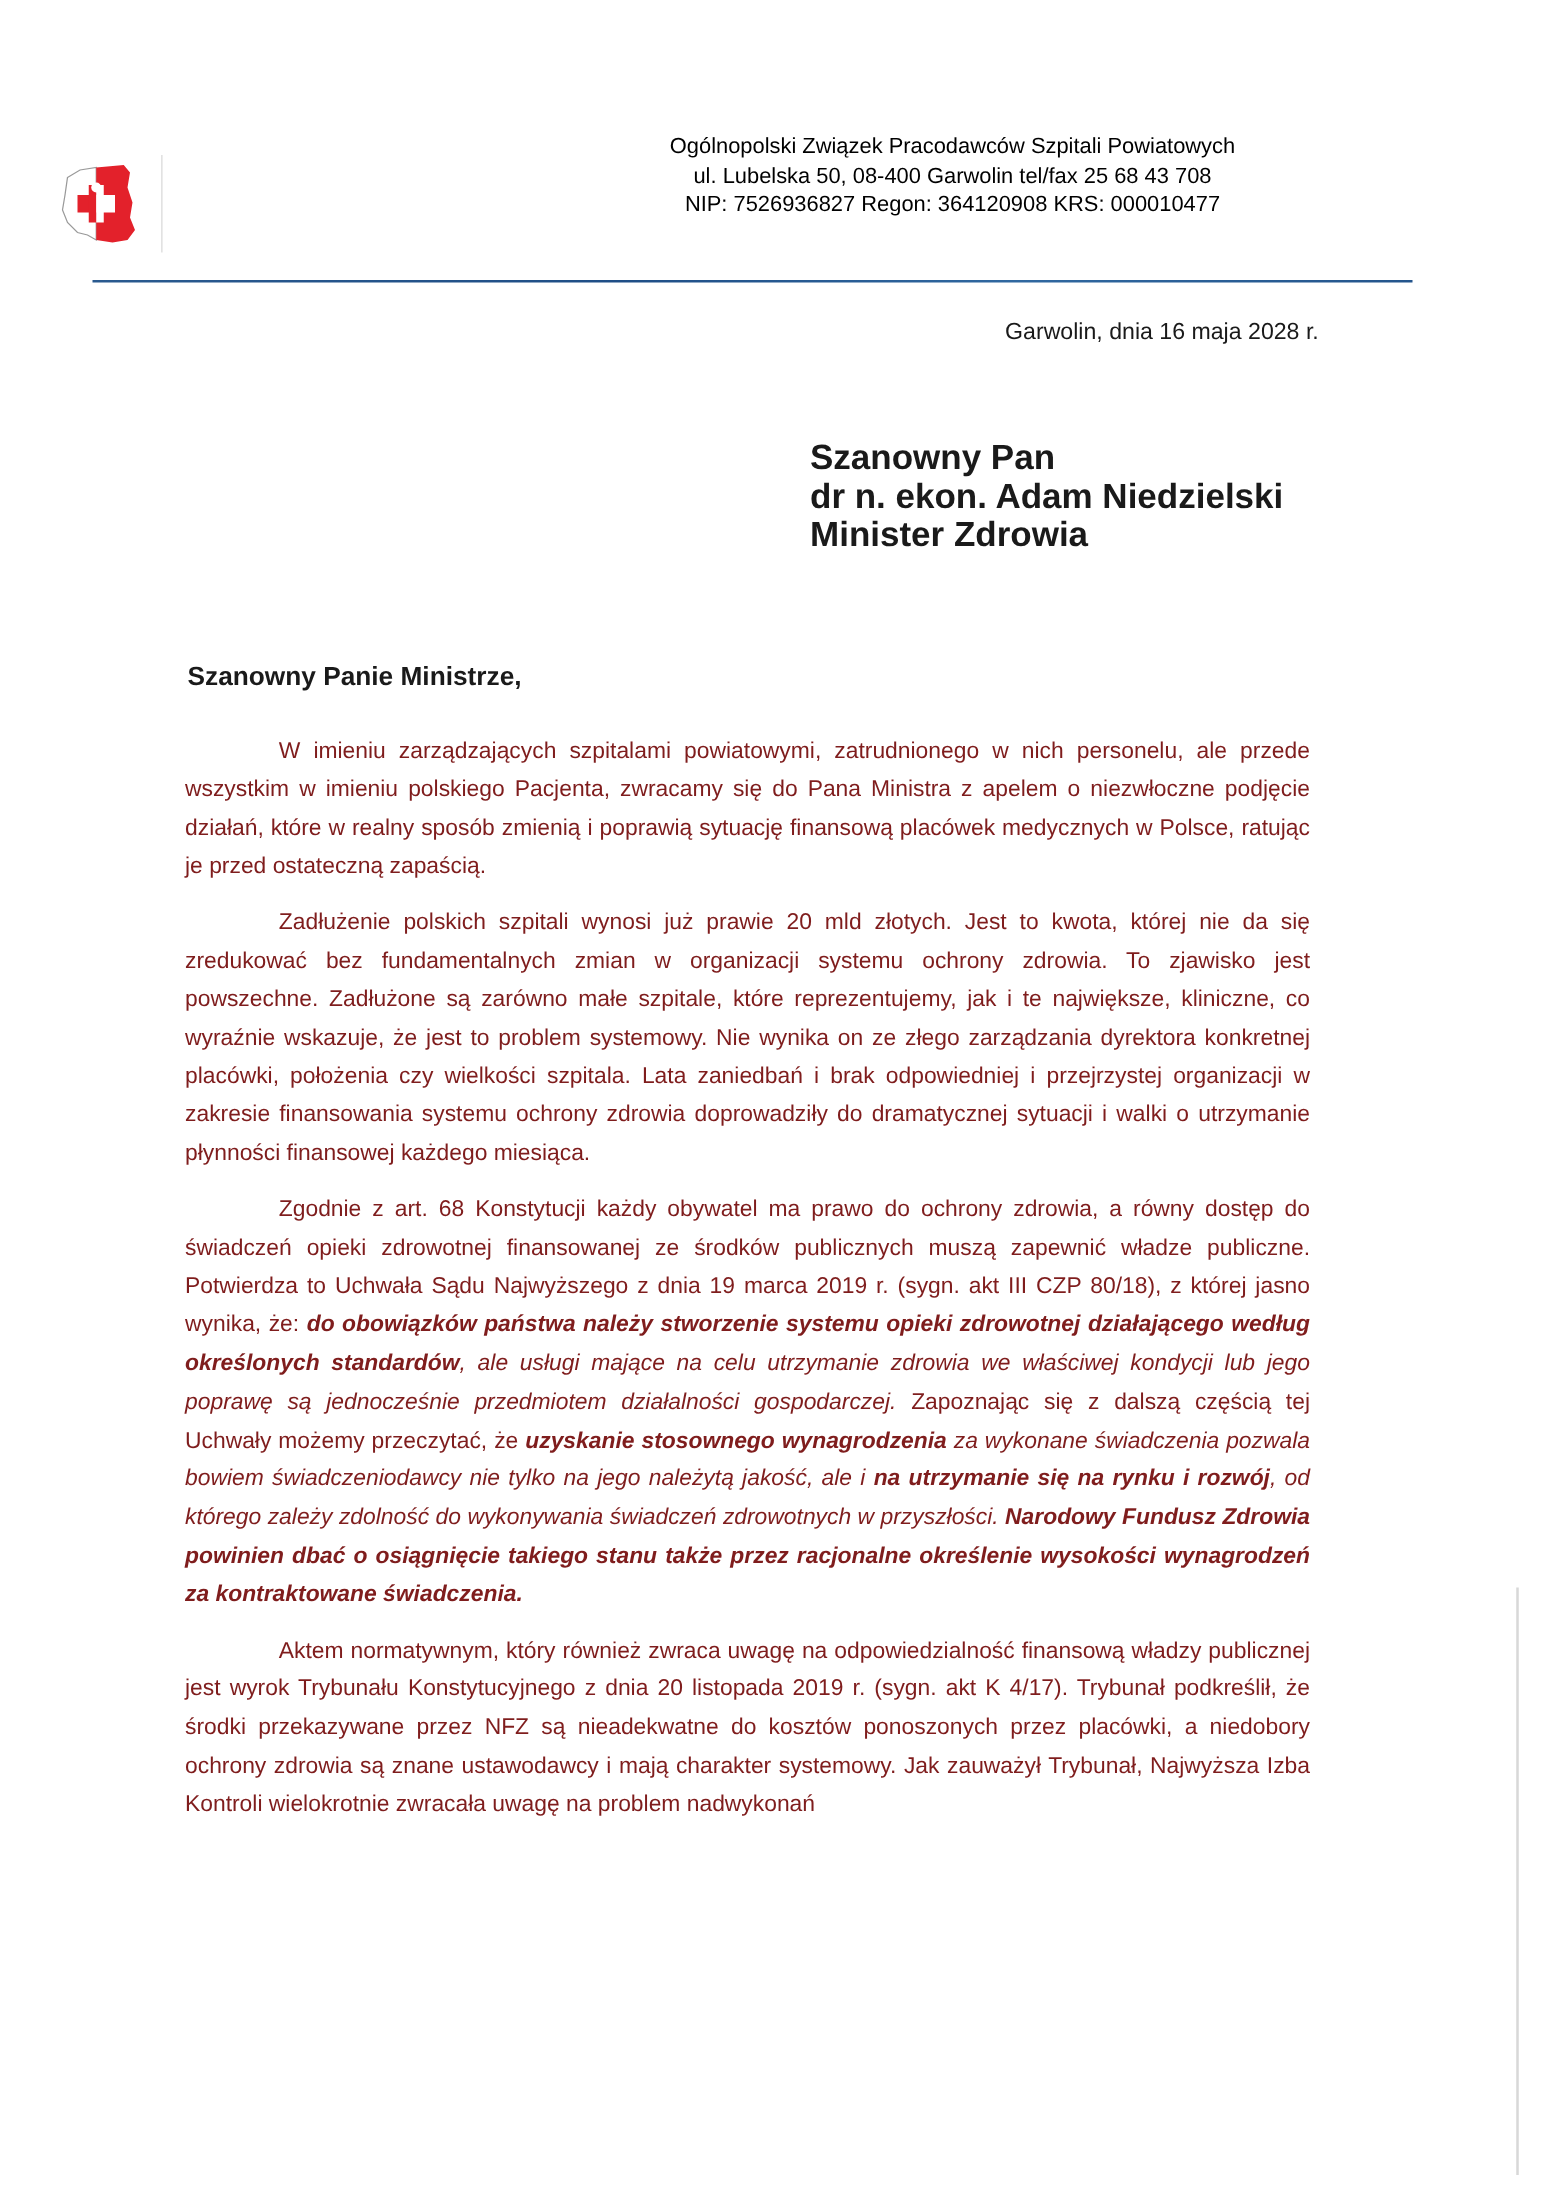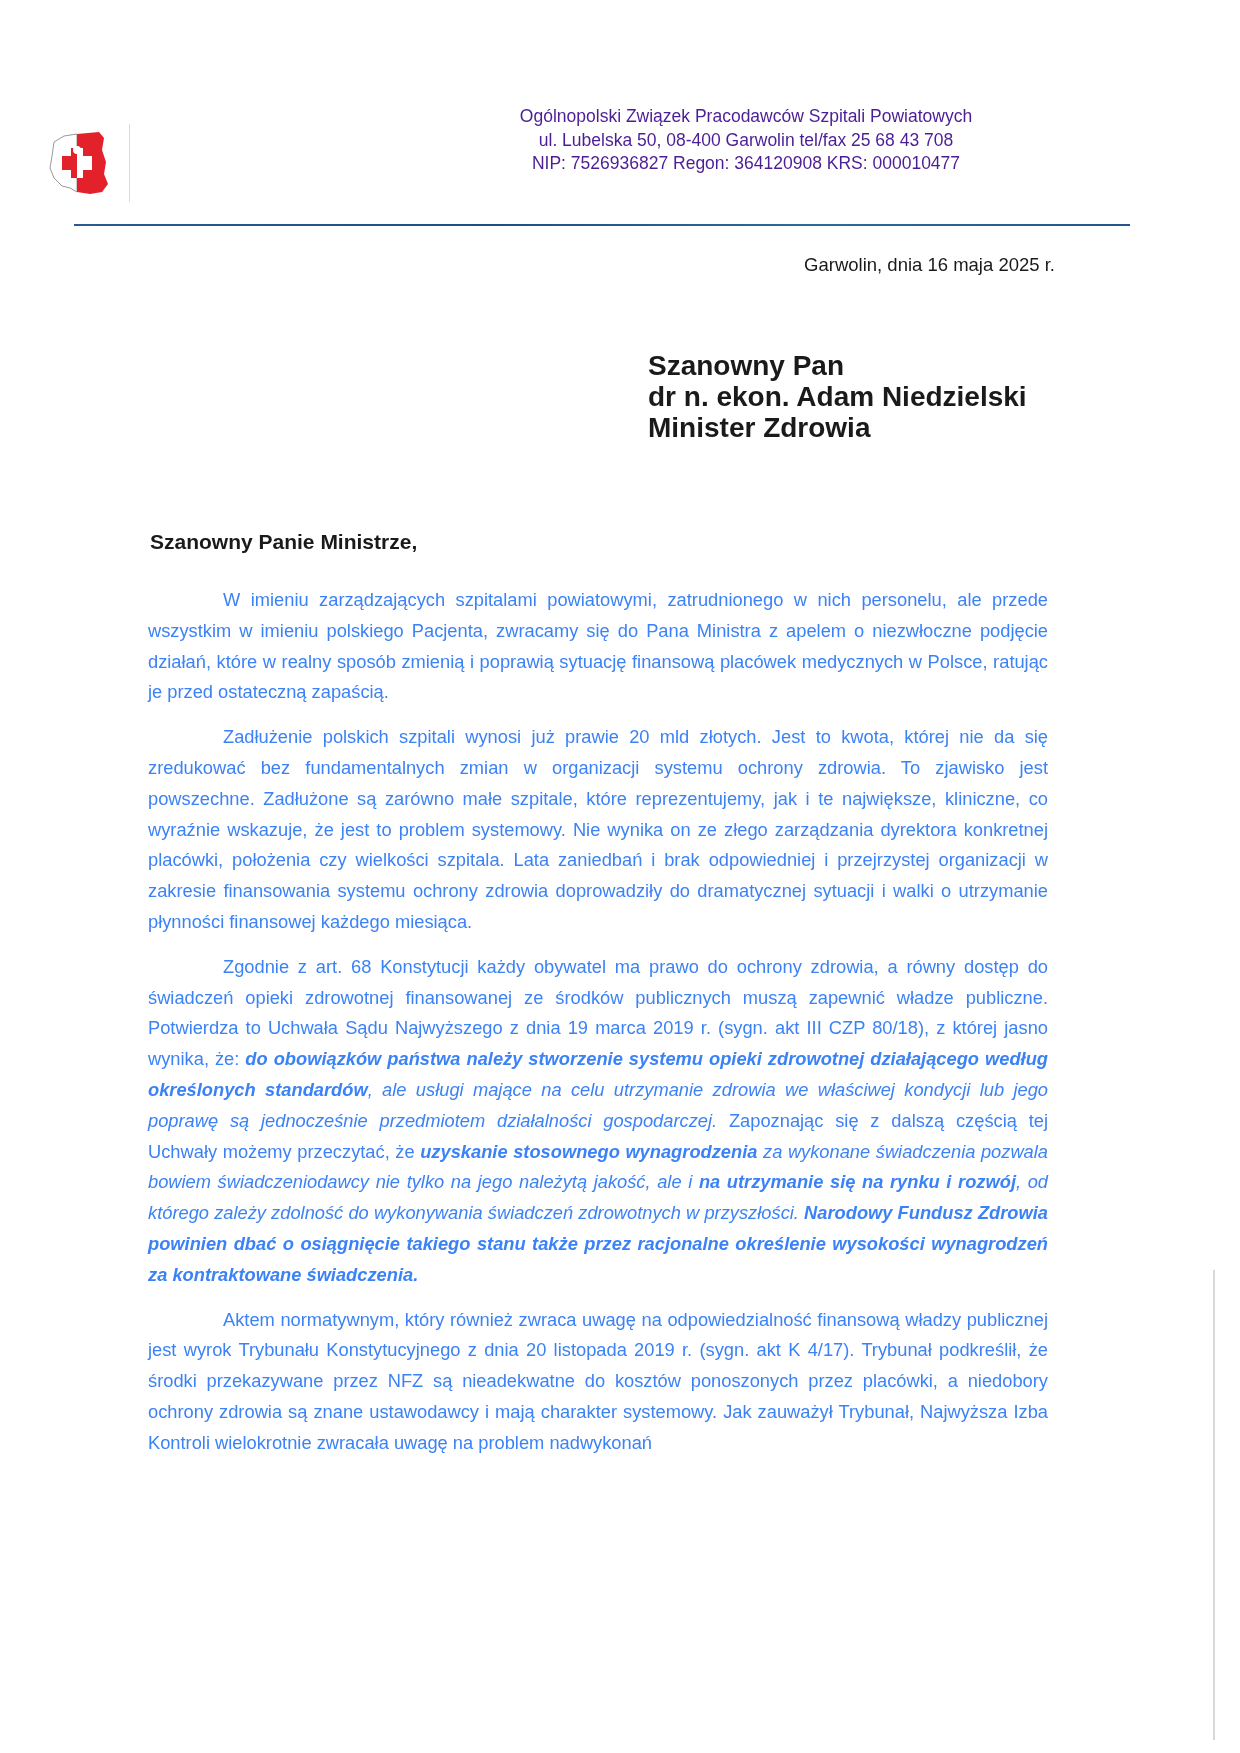--- a/index.html
+++ b/index.html
@@ -4,36 +4,36 @@
   <style>
     html, body { margin: 0; padding: 0; background: #ffffff; }
     body { width: 1240px; height: 1753px; position: relative; overflow: hidden; font-family: "Liberation Sans", "DejaVu Sans", sans-serif; color: #1a1a1a; }
     .page { position: absolute; left: 0; top: 0; width: 1240px; height: 1753px; background: #fff; }
 
     
     .logo { position: absolute; left: 44px; top: 128px; width: 74px; height: 70px; }
     .logo-divider { position: absolute; left: 129px; top: 124px; width: 1px; height: 78px; background: #d9d9d9; }
     .org-name { position: absolute; left: 140px; top: 136px; font-family: "Liberation Serif", "DejaVu Serif", serif; font-size: 15.5px; letter-spacing: 0.6px; line-height: 18px; color: #3a3a3a; text-transform: uppercase; }
     .org-name div { white-space: nowrap; }
-    .contact { position: absolute; left: 496px; top: 105px; width: 500px; text-align: center; color: #4c1d95; font-size: 17.5px; line-height: 23.5px; }
+    .contact { position: absolute; left: 512px; top: 105px; width: 500px; text-align: center; color: #000000; font-size: 17.5px; line-height: 23.5px; }
     .contact div { white-space: nowrap; }
     .header-rule { position: absolute; left: 74px; top: 224px; width: 1056px; height: 2px; background: linear-gradient(90deg, #2a5a8f, #1f4e86 40%, #3068a0 70%, #24558c); }
 
     
     .date { position: absolute; right: 185px; top: 254px; font-size: 18.5px; color: #1a1a1a; white-space: nowrap; }
 
     
     .recipient { position: absolute; left: 648px; top: 350px; font-weight: bold; font-size: 28px; line-height: 31px; color: #1a1a1a; }
     .recipient div { white-space: nowrap; }
 
     
     .salutation { position: absolute; left: 150px; top: 530px; font-weight: bold; font-size: 21px; color: #1a1a1a; white-space: nowrap; }
 
     
-    .body-text { position: absolute; left: 148px; top: 585px; width: 900px; font-size: 18.3px; line-height: 30.8px; color: #3b82f6; text-align: justify; }
+    .body-text { position: absolute; left: 148px; top: 585px; width: 900px; font-size: 18.3px; line-height: 30.8px; color: #7f1d1d; text-align: justify; }
     .body-text p { margin: 0 0 14px 0; text-indent: 75px; }
     .i { font-style: italic; }
     .bi { font-weight: bold; font-style: italic; }
 
     
     .scan-edge { position: absolute; left: 1213px; top: 1270px; width: 2px; height: 470px; background: #d8d8d8; }
   </style>
 </head>
 <body>
 
@@ -54,21 +54,21 @@
 
 
   <div class="contact">
     <div>Ogólnopolski Związek Pracodawców Szpitali Powiatowych</div>
     <div>ul. Lubelska 50, 08-400 Garwolin tel/fax 25 68 43 708</div>
     <div>NIP: 7526936827 Regon: 364120908 KRS: 000010477</div>
   </div>
 
   <div class="header-rule"></div>
 
-  <div class="date">Garwolin, dnia 16 maja 2025 r.</div>
+  <div class="date">Garwolin, dnia 16 maja 2028 r.</div>
 
   <div class="recipient">
     <div>Szanowny Pan</div>
     <div>dr n. ekon. Adam Niedzielski</div>
     <div>Minister Zdrowia</div>
   </div>
 
   <div class="salutation">Szanowny Panie Ministrze,</div>
 
   <div class="body-text">

